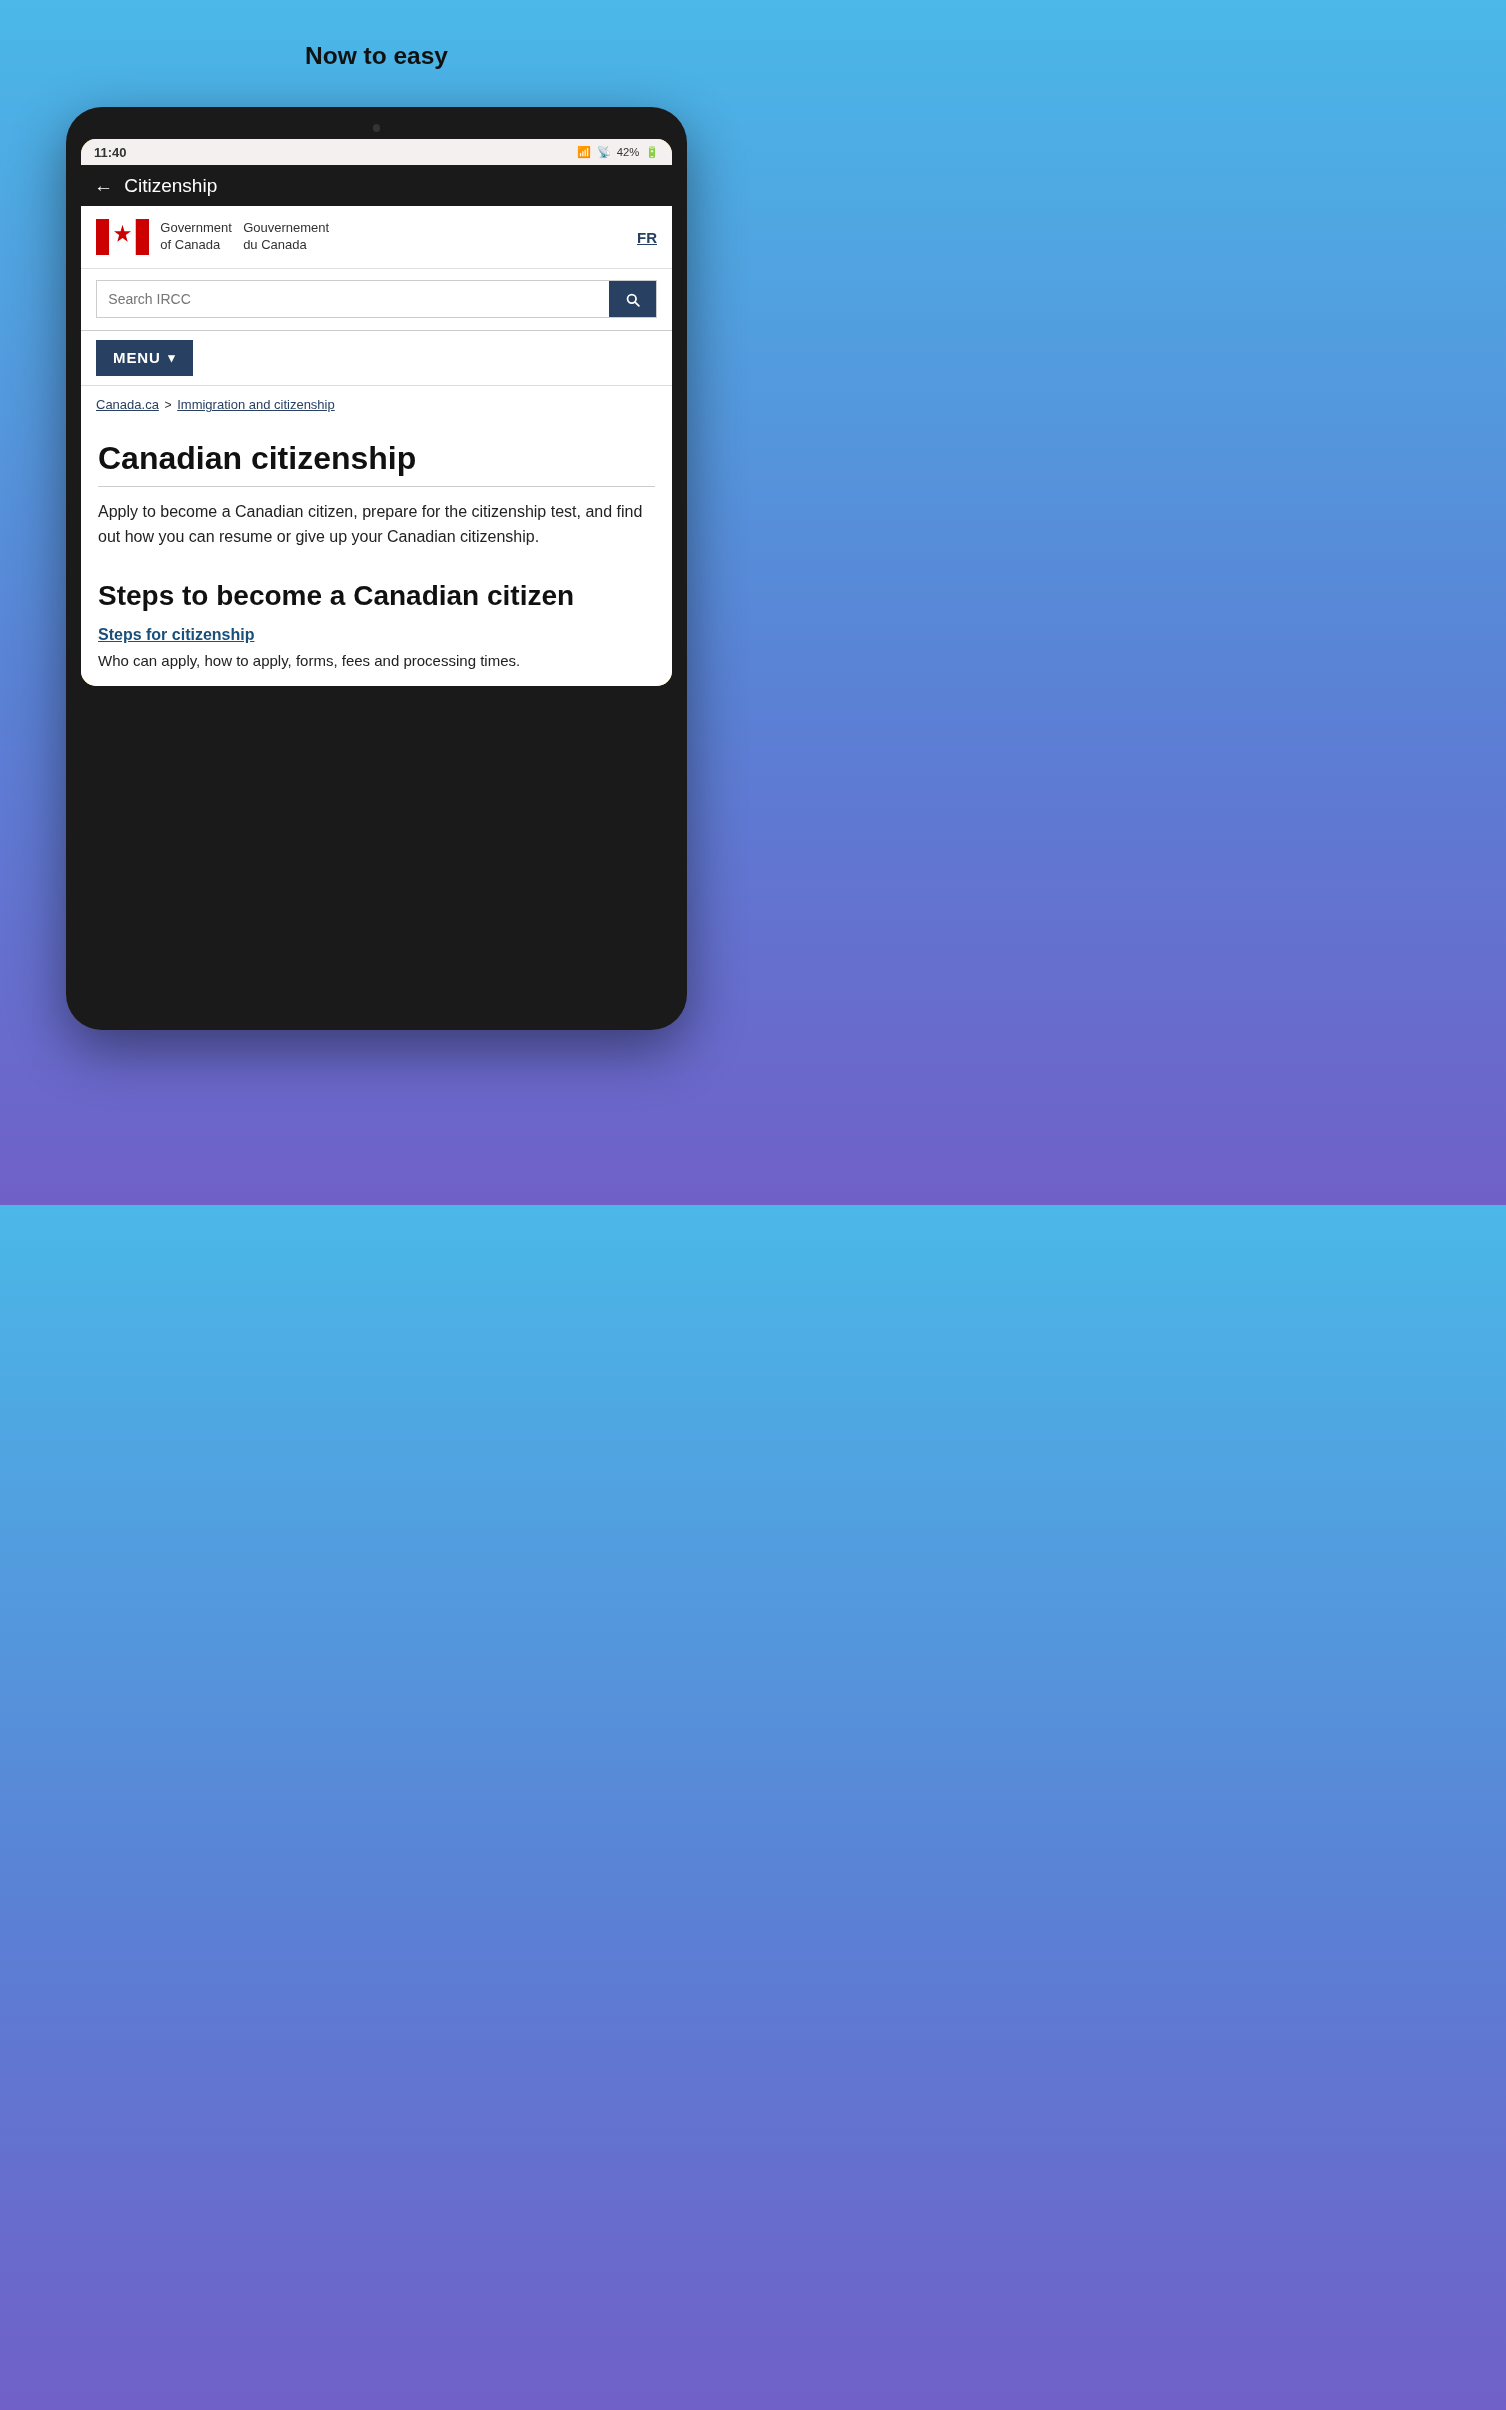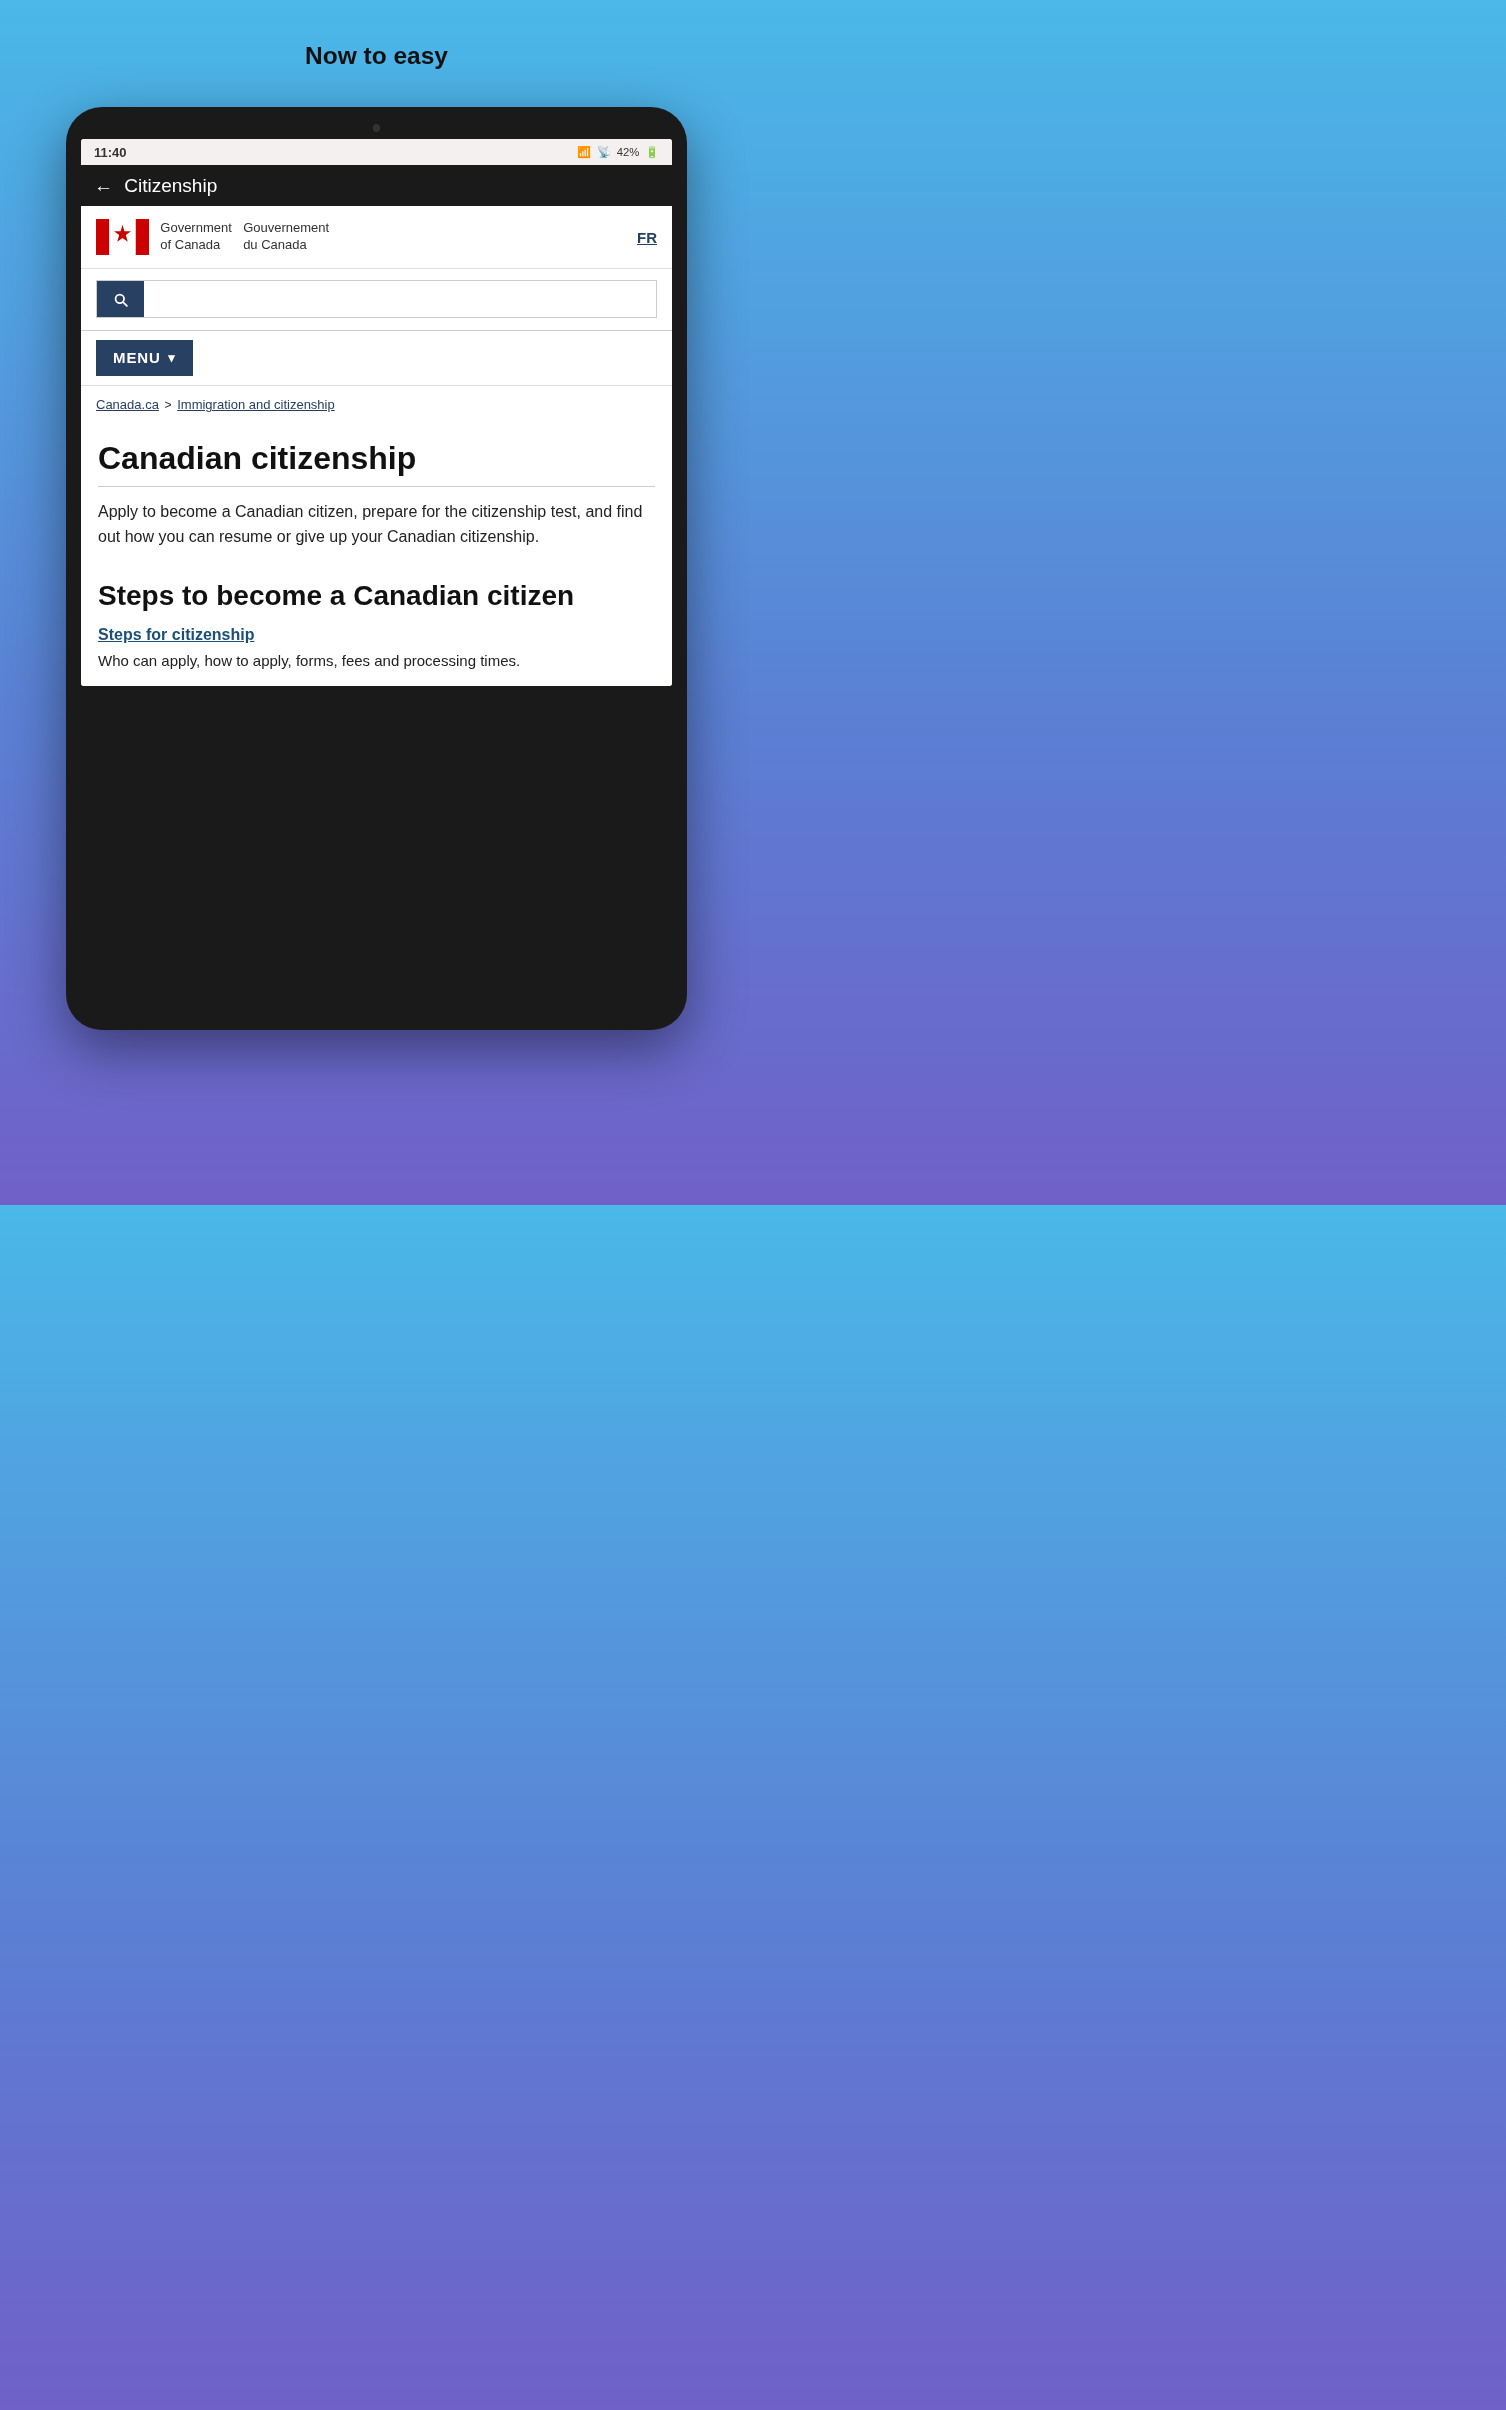--- a/index.html
+++ b/index.html
@@ -64,21 +64,21 @@
     .tablet-camera {
       width: 7.5px;
       height: 7.5px;
       background: #333;
       border-radius: 50%;
       margin: 0 3.8px;
     }
 
     .tablet-screen {
       background: #fde047;
-      border-radius: 3px;
+      border-radius: 15px;
       overflow: hidden;
       width: 100%;
     }
 
     
     .status-bar {
       background: #f5f0f0;
       display: flex;
       justify-content: space-between;
       align-items: center;
@@ -351,20 +351,21 @@
           </div>
           <div>
             <div class="gov-text-fr">Gouvernement<br>du Canada</div>
           </div>
         </div>
         <a class="fr-link" href="#">FR</a>
       </div>
 
       <div class="search-area">
         <div class="search-box">
+          <input class="search-input" type="text" placeholder="Search IRCC" style="">
           <button class="search-btn">
             <svg class="search-icon-svg" viewBox="0 0 24 24" xmlns="http://www.w3.org/2000/svg">
               <path d="M21 21l-4.35-4.35M17 11A6 6 0 1 1 5 11a6 6 0 0 1 12 0z" stroke="#fff" stroke-width="2.5" fill="none" stroke-linecap="round"></path>
             </svg>
           </button>
         </div>
       </div>
 
       <div class="menu-bar">
         <button class="menu-btn">

